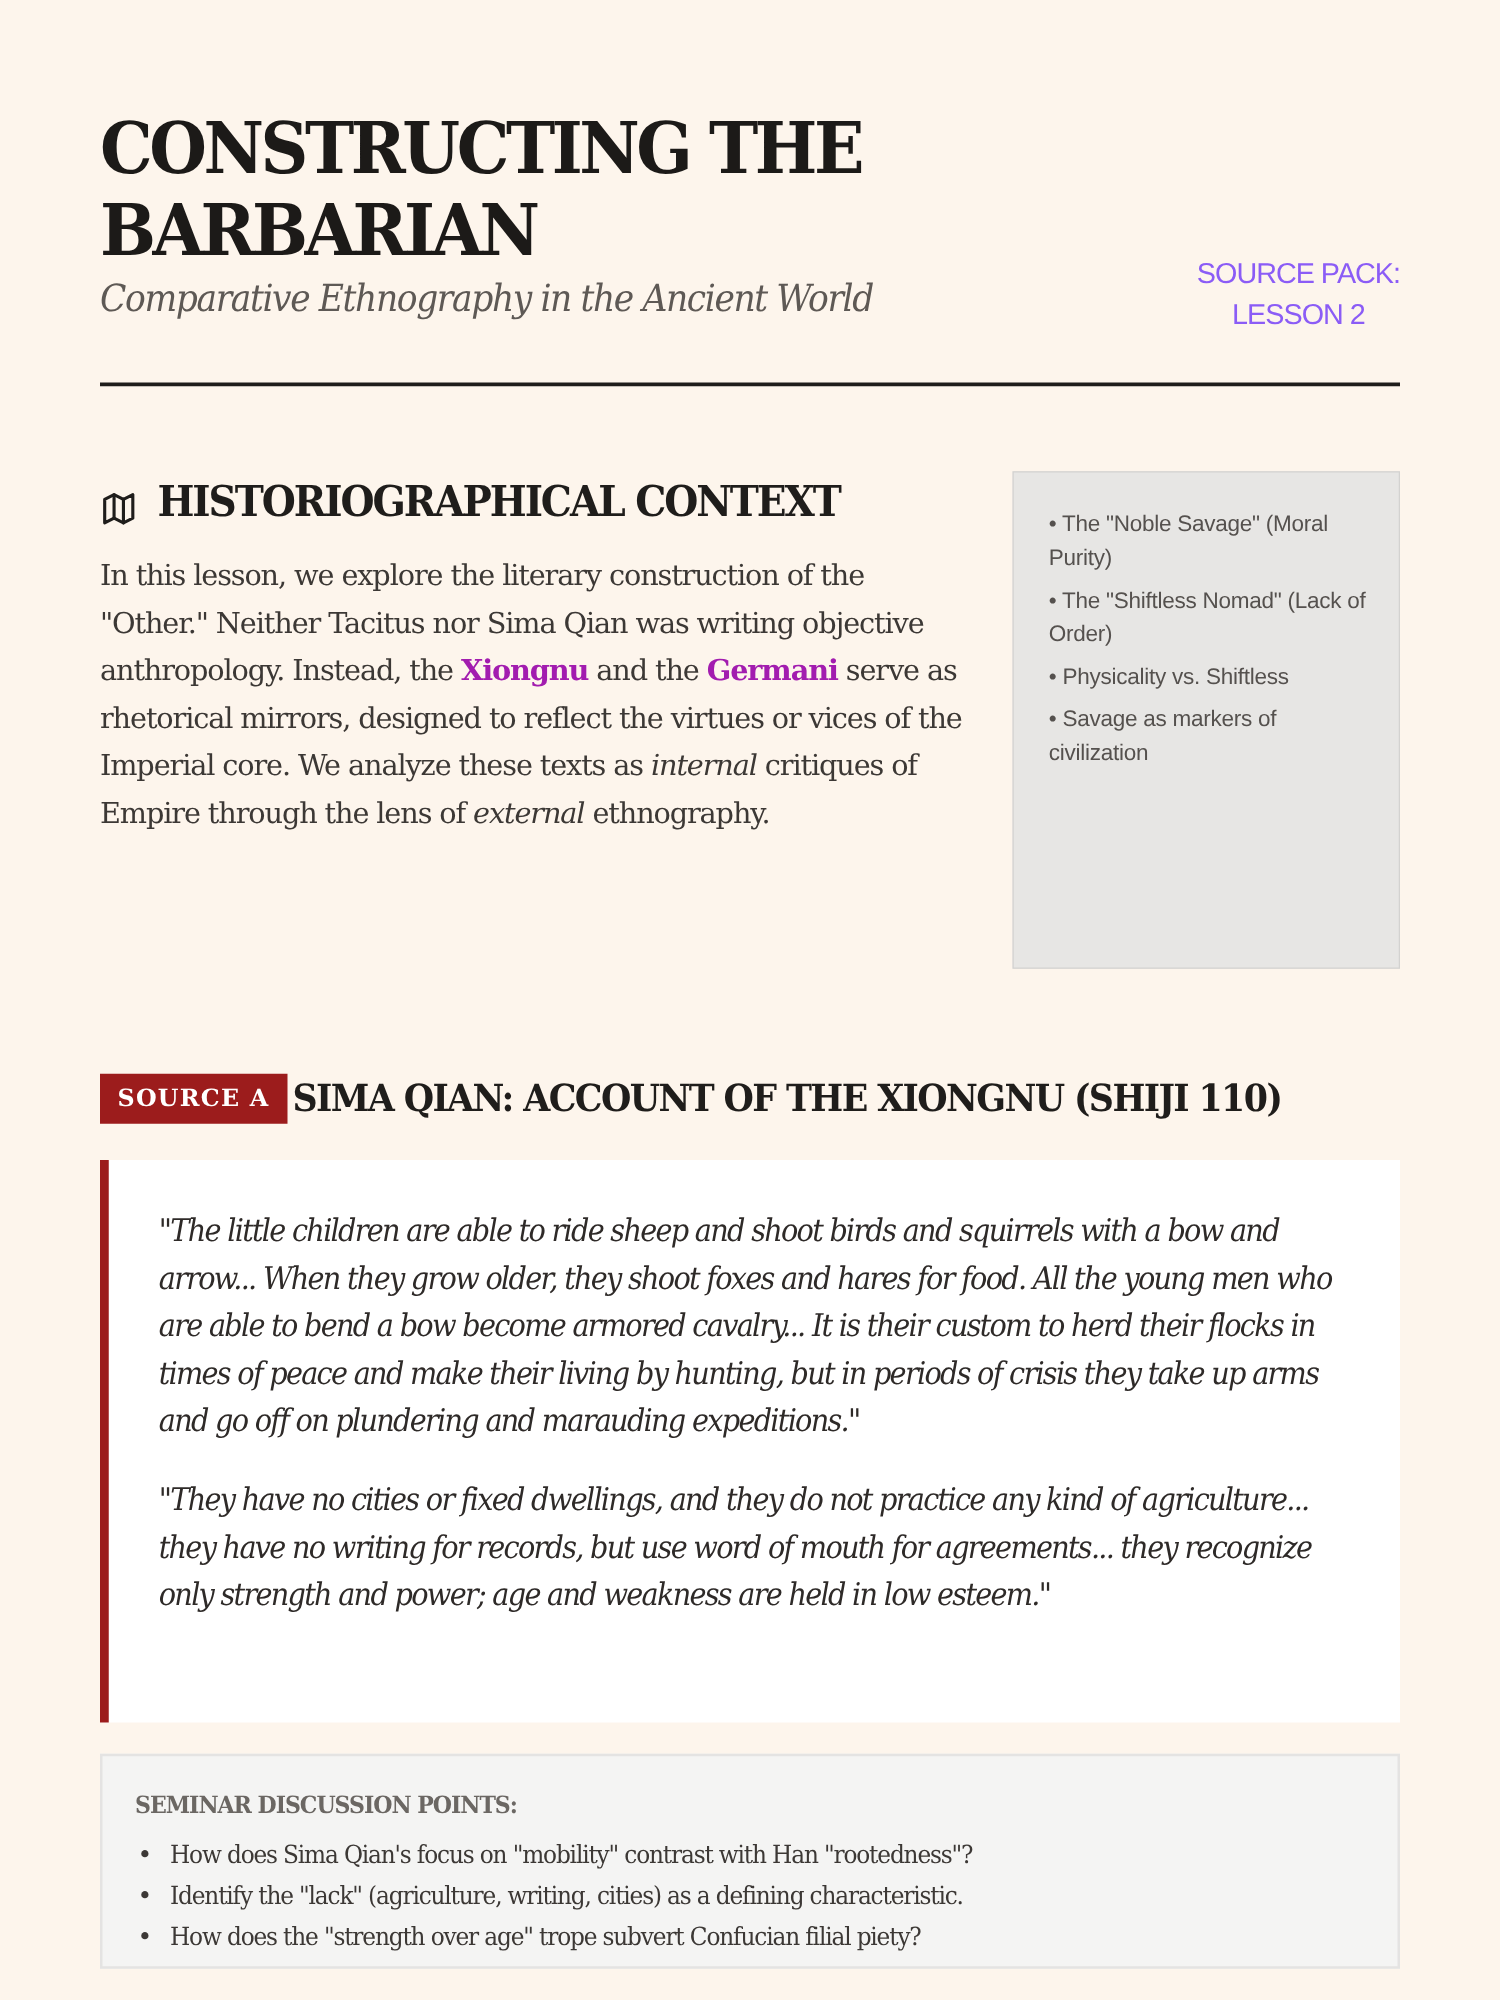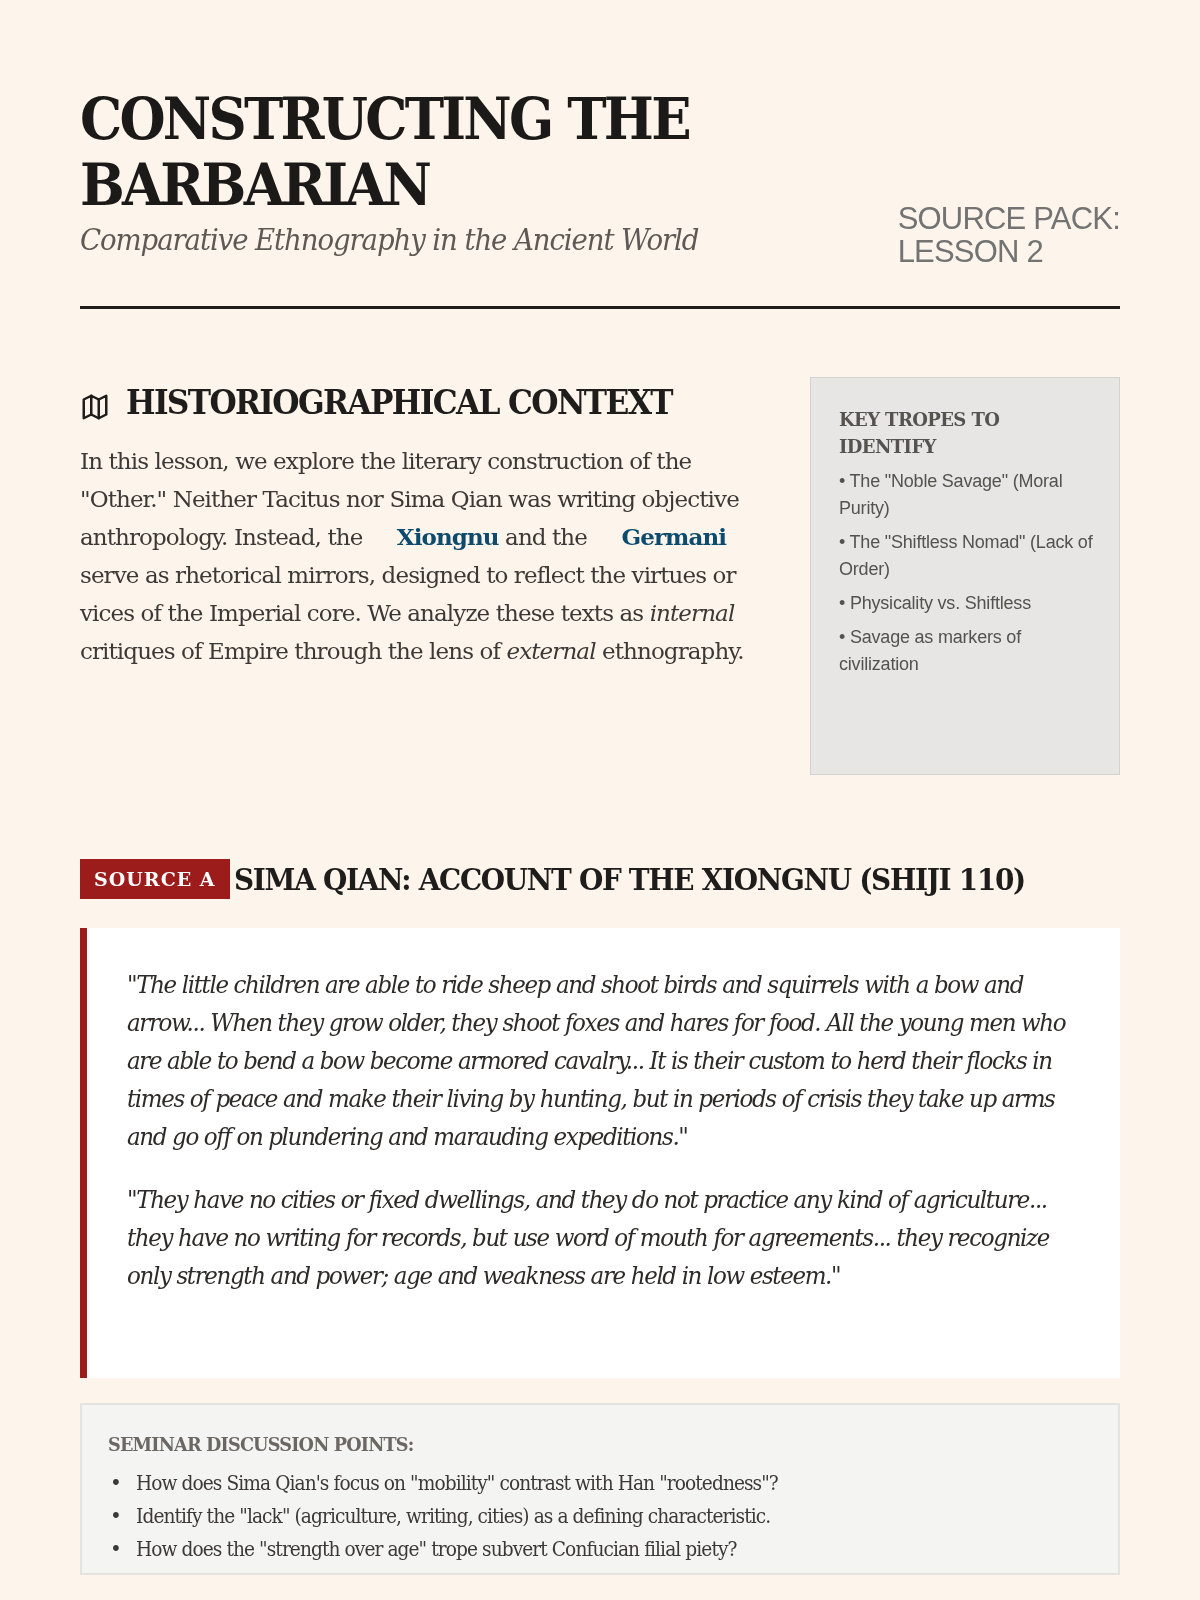--- a/index.html
+++ b/index.html
@@ -32,25 +32,25 @@
       font-style: italic;
       font-size: 30px;
       letter-spacing: -1.2px;
       color: #5e5955;
       transform: scaleX(0.92);
       transform-origin: left top;
       white-space: nowrap;
     }
     .pack-label {
       position: absolute; right: 0; top: 116px;
-      text-align: left;
+      text-align: center;
       font-family: "Liberation Sans", sans-serif;
-      font-size: 31px;
+      font-size: 23px;
       line-height: 33px;
-      color: #737373;
+      color: #8b5cf6;
       letter-spacing: -0.8px;
     }
     .divider {
       position: absolute; left: 0; top: 306px; width: 1040px; height: 3px;
       background: #1f1d1b;
     }
 
     
     .context { position: absolute; top: 378px; left: 0; width: 680px; }
     .section-heading {
@@ -70,21 +70,21 @@
     }
     .context-body {
       margin-top: 20px;
       font-family: "DejaVu Serif", serif;
       font-size: 23px;
       line-height: 38px;
       color: #3c3835;
       letter-spacing: -0.9px;
       width: 690px;
     }
-    .context-body b { color: #0c4a6e; margin-left: 28px; }
+    .context-body b { color: #a21caf; }
 
     .tropes-box {
       position: absolute; left: 730px; top: 377px; width: 310px; height: 398px;
       background: #e7e6e4;
       border: 1px solid #d3d2d0;
       padding: 28px 22px 20px 28px;
     }
     .tropes-title {
       font-family: "DejaVu Serif", serif;
       font-weight: bold;
@@ -212,21 +212,20 @@
         <path d="M3 6 L9 3 L15 6 L21 3 L21 18 L15 21 L9 18 L3 21 Z"></path>
         <path d="M9 3 L9 18"></path>
         <path d="M15 6 L15 21"></path>
       </svg>
       <h2>HISTORIOGRAPHICAL CONTEXT</h2>
     </div>
     <p class="context-body"><span>In this lesson, we explore the literary construction of the "Other." Neither Tacitus nor Sima Qian was writing objective anthropology. Instead, the </span><b>Xiongnu</b><span> and the </span><b>Germani</b><span> serve as rhetorical mirrors, designed to reflect the virtues or vices of the Imperial core. We analyze these texts as </span><i>internal</i><span> critiques of Empire through the lens of </span><i>external</i><span> ethnography.</span></p>
   </section>
 
   <aside class="tropes-box">
-    <div class="tropes-title">KEY TROPES TO IDENTIFY</div>
     <div class="trope-item">• The "Noble Savage" (Moral Purity)</div>
     <div class="trope-item">• The "Shiftless Nomad" (Lack of Order)</div>
     <div class="trope-item">• Physicality vs. Shiftless</div>
     <div class="trope-item">• Savage as markers of civilization</div>
   </aside>
 
   <div class="source-heading">
     <span class="source-badge">SOURCE A</span>
     <h3 class="source-title">SIMA QIAN: ACCOUNT OF THE XIONGNU (SHIJI 110)</h3>
   </div>

